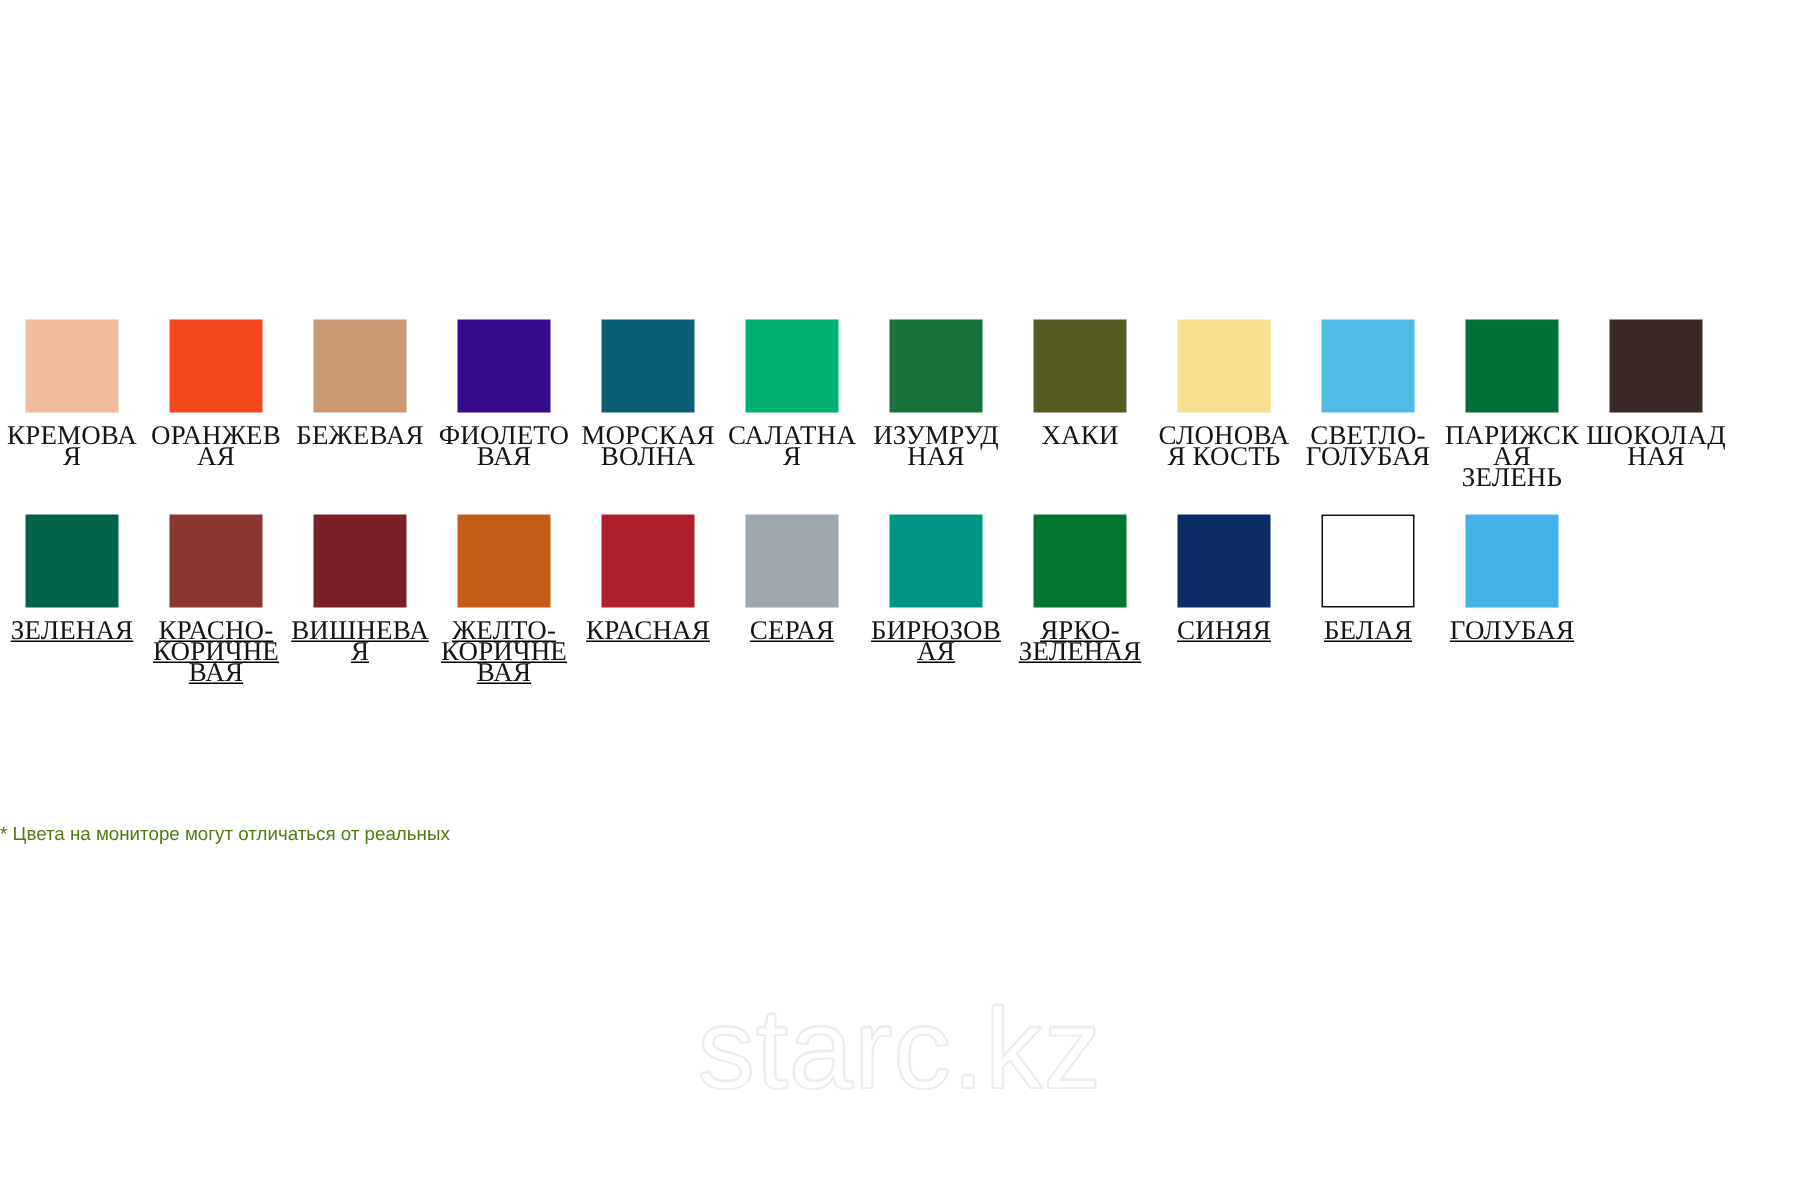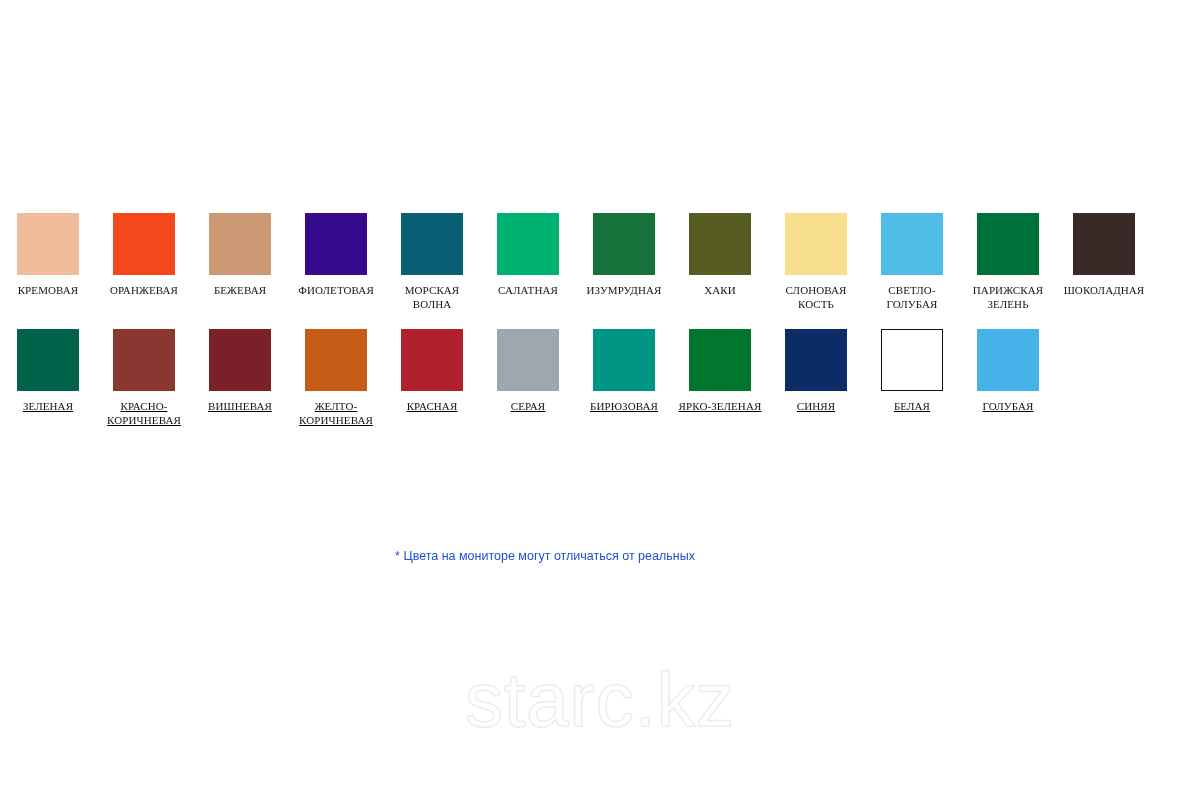--- a/index.html
+++ b/index.html
@@ -61,39 +61,38 @@
 
   .swatch-chip.bordered {
     border: 1px solid #111111;
   }
 
   .swatch-label {
     margin-top: 8px;
     width: 96px;
     text-align: center;
     font-family: "Liberation Serif", "DejaVu Serif", serif;
-    font-size: 11px;
+    font-size: 18px;
     line-height: 14px;
     letter-spacing: 0.1px;
     color: #141414;
     text-transform: uppercase;
     word-break: break-word;
   }
 
   
   .footnote {
     position: absolute;
     left: 0;
     top: 548px;
     width: 1090px;
-    text-align: center;
     font-family: "Liberation Sans", "DejaVu Sans", sans-serif;
     font-size: 12.5px;
     line-height: 16px;
-    color: #1d4ed8;
+    color: #4d7c0f;
   }
 
   
   .watermark {
     position: absolute;
     left: 0;
     top: 655px;
     width: 1200px;
     text-align: center;
     font-family: "Liberation Sans", "DejaVu Sans", sans-serif;

